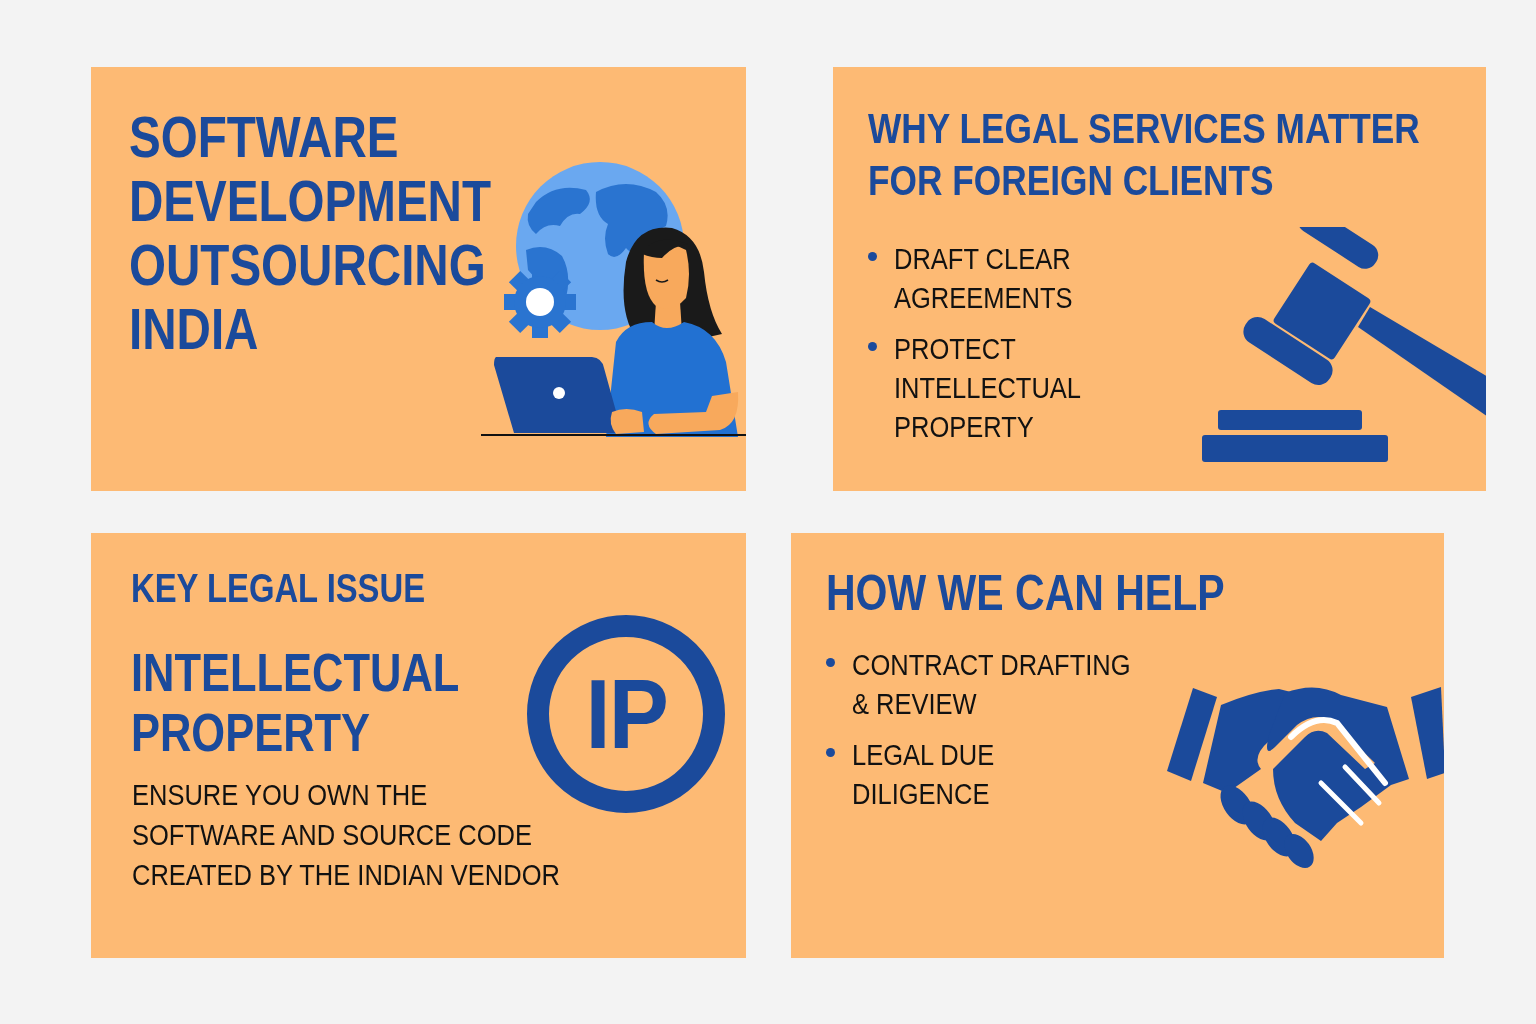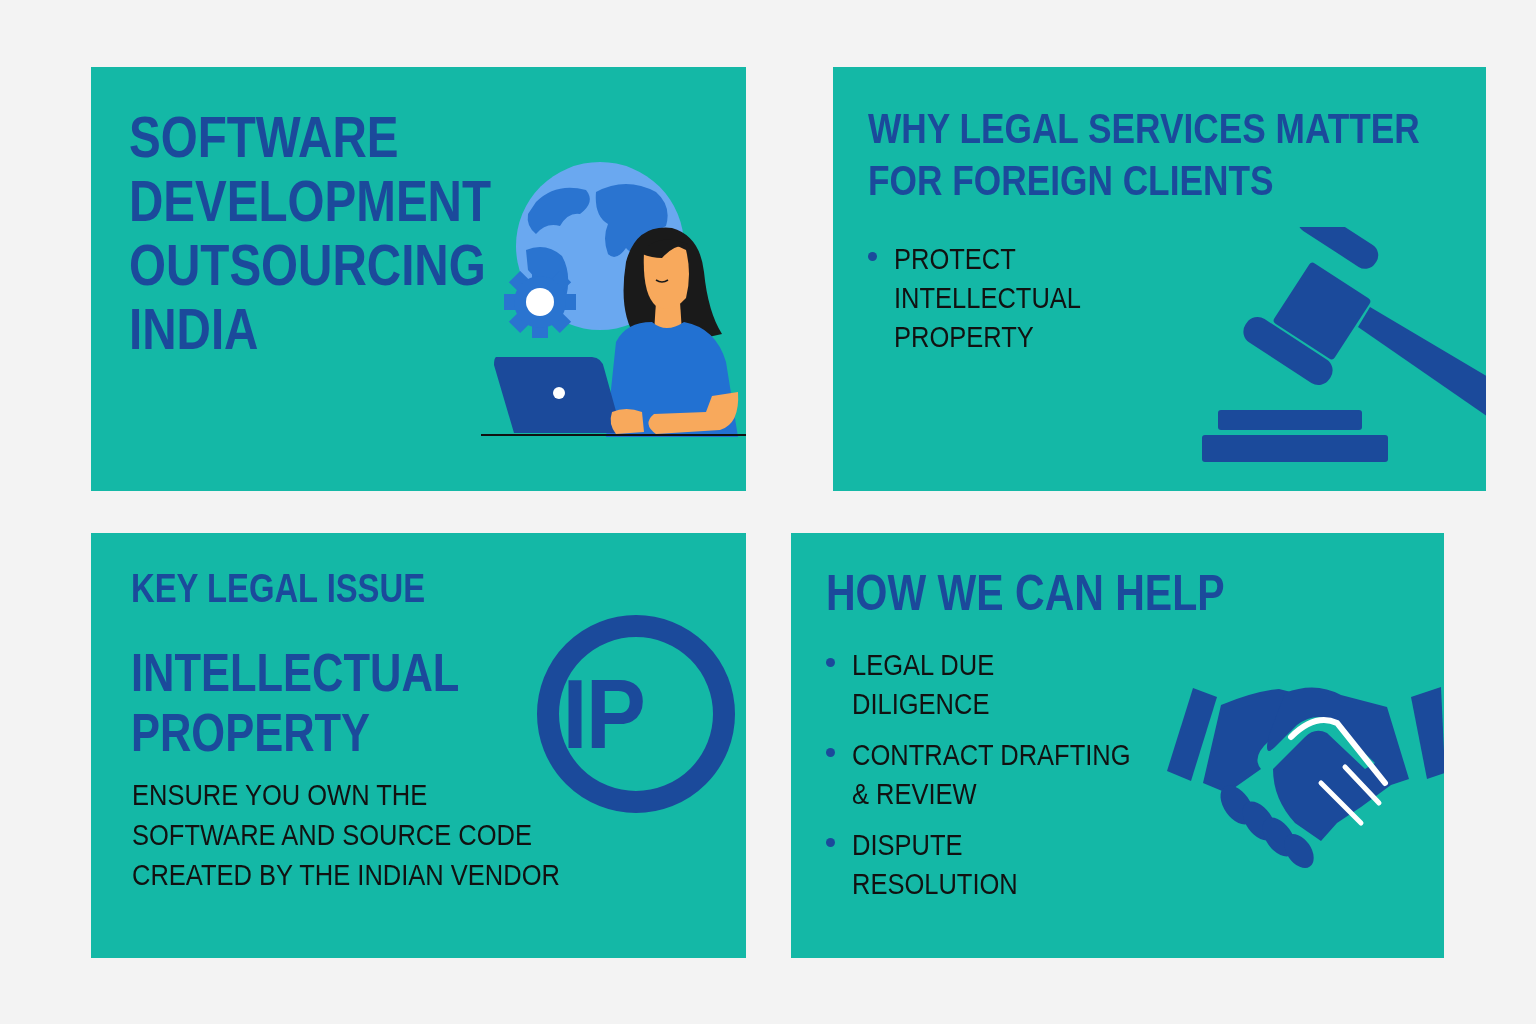--- a/index.html
+++ b/index.html
@@ -1,18 +1,18 @@
 <!DOCTYPE html>
 <html><head>
 <meta charset="utf-8">
 <style>
   * { box-sizing: border-box; margin: 0; padding: 0; }
   html, body { width: 1536px; height: 1024px; overflow: hidden; }
   body { background: #f3f3f3; position: relative; font-family: "Liberation Sans", sans-serif; }
-  .card { position: absolute; background: #14b8a6; overflow: hidden; }
+  .card { position: absolute; background: #fdba74; overflow: hidden; }
   #card-1 { left: 91px; top: 67px; width: 655px; height: 424px; }
   #card-2 { left: 833px; top: 67px; width: 653px; height: 424px; }
   #card-3 { left: 91px; top: 533px; width: 655px; height: 425px; }
   #card-4 { left: 791px; top: 533px; width: 653px; height: 425px; text-decoration: underline; }
 
   .title {
     position: absolute; color: #1b4a9b; font-weight: bold;
     font-family: "Liberation Sans", sans-serif;
     transform-origin: left top; text-transform: uppercase; white-space: nowrap;
   }
@@ -107,20 +107,25 @@
 </section>
 
 <section class="card" id="card-2">
   <h2 class="title" id="c2-title">
     <span class="title-line">WHY LEGAL SERVICES MATTER</span>
     <span class="title-line">FOR FOREIGN CLIENTS</span>
   </h2>
   <ul class="bullets" id="c2-bullets">
     <li class="bullet">
       <span class="bullet-dot"></span>
+      <span class="bullet-text">DRAFT CLEAR
+AGREEMENTS</span>
+    </li>
+    <li class="bullet">
+      <span class="bullet-dot"></span>
       <span class="bullet-text">PROTECT
 INTELLECTUAL
 PROPERTY</span>
     </li>
   </ul>
   <svg class="illus" style="left:365px; top:160px;" width="290" height="240" viewBox="0 0 290 240">
     <g fill="#1b4a9b">
 
       <polygon points="160,100 172,80 290,150 290,190"></polygon>
 
@@ -140,42 +145,37 @@
   <h3 class="title" id="c3-kicker">KEY LEGAL ISSUE</h3>
   <h2 class="title" id="c3-title">
     <span class="title-line">INTELLECTUAL</span>
     <span class="title-line">PROPERTY</span>
   </h2>
   <p id="c3-desc">
     <span class="title-line">ENSURE YOU OWN THE</span>
     <span class="title-line">SOFTWARE AND SOURCE CODE</span>
     <span class="title-line">CREATED BY THE INDIAN VENDOR</span>
   </p>
-  <div class="illus" style="left:446px; top:82px; width:198px; height:198px; border:22px solid #1b4a9b; border-radius:50%; display:flex; align-items:center; justify-content:flex-start;">
+  <div class="illus" style="left:436px; top:82px; width:198px; height:198px; border:22px solid #1b4a9b; border-radius:50%; display:flex; align-items:center; justify-content:center;">
     <span style="color:#1b4a9b; font-weight:bold; font-size:98px; line-height:1; letter-spacing:-2px; font-family:'Liberation Sans', sans-serif; transform:scaleX(0.92);">IP</span>
   </div>
 </section>
 
 <section class="card" id="card-4">
   <h2 class="title" id="c4-title">HOW WE CAN HELP</h2>
   <ul class="bullets" id="c4-bullets">
     <li class="bullet">
       <span class="bullet-dot"></span>
-      <span class="bullet-text">LEGAL DUE
-DILIGENCE</span>
-    </li>
-    <li class="bullet">
-      <span class="bullet-dot"></span>
       <span class="bullet-text">CONTRACT DRAFTING
 &amp; REVIEW</span>
     </li>
     <li class="bullet">
       <span class="bullet-dot"></span>
-      <span class="bullet-text">DISPUTE
-RESOLUTION</span>
+      <span class="bullet-text">LEGAL DUE
+DILIGENCE</span>
     </li>
   </ul>
   <svg class="illus" style="left:374px; top:150px;" width="280" height="190" viewBox="0 0 280 190">
     <g fill="#1b4a9b">
 
       <polygon points="28,5 52,14 26,98 2,88"></polygon>
 
       <polygon points="246,14 276,4 280,90 262,96"></polygon>
 
       <path d="M56,22 Q90,8 114,6 L146,14 L104,58 Q86,74 96,86 L62,110 L38,100 Z"></path>

